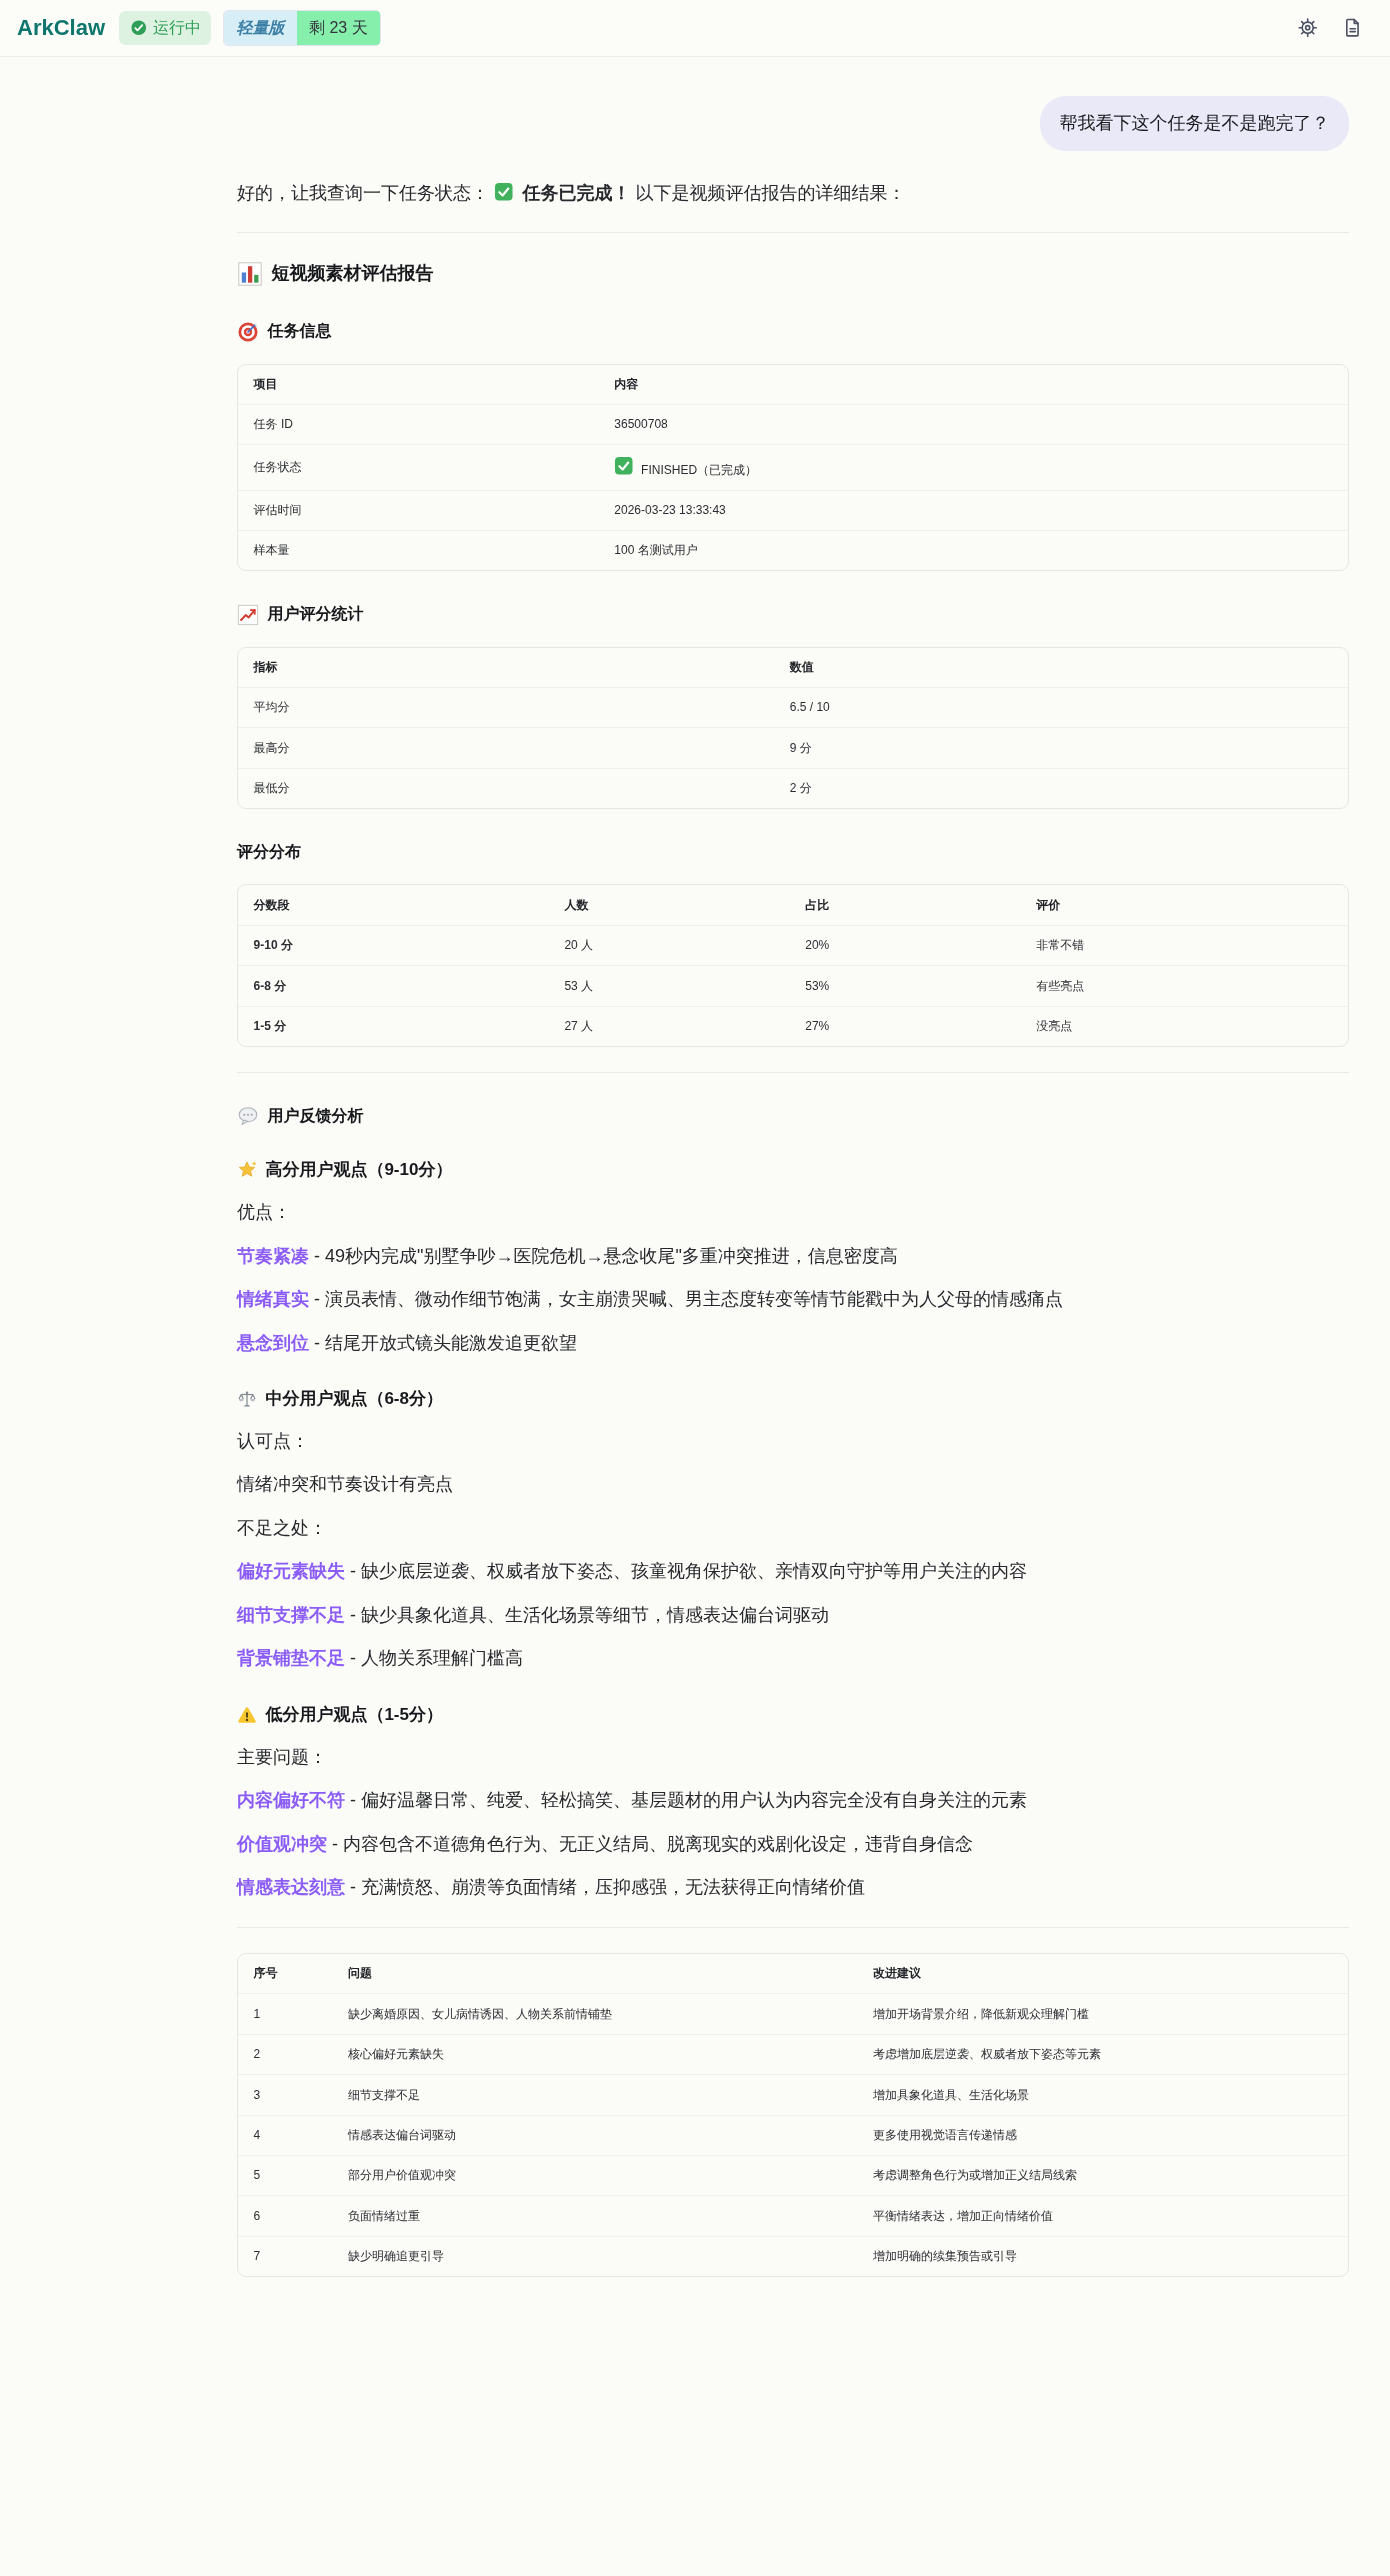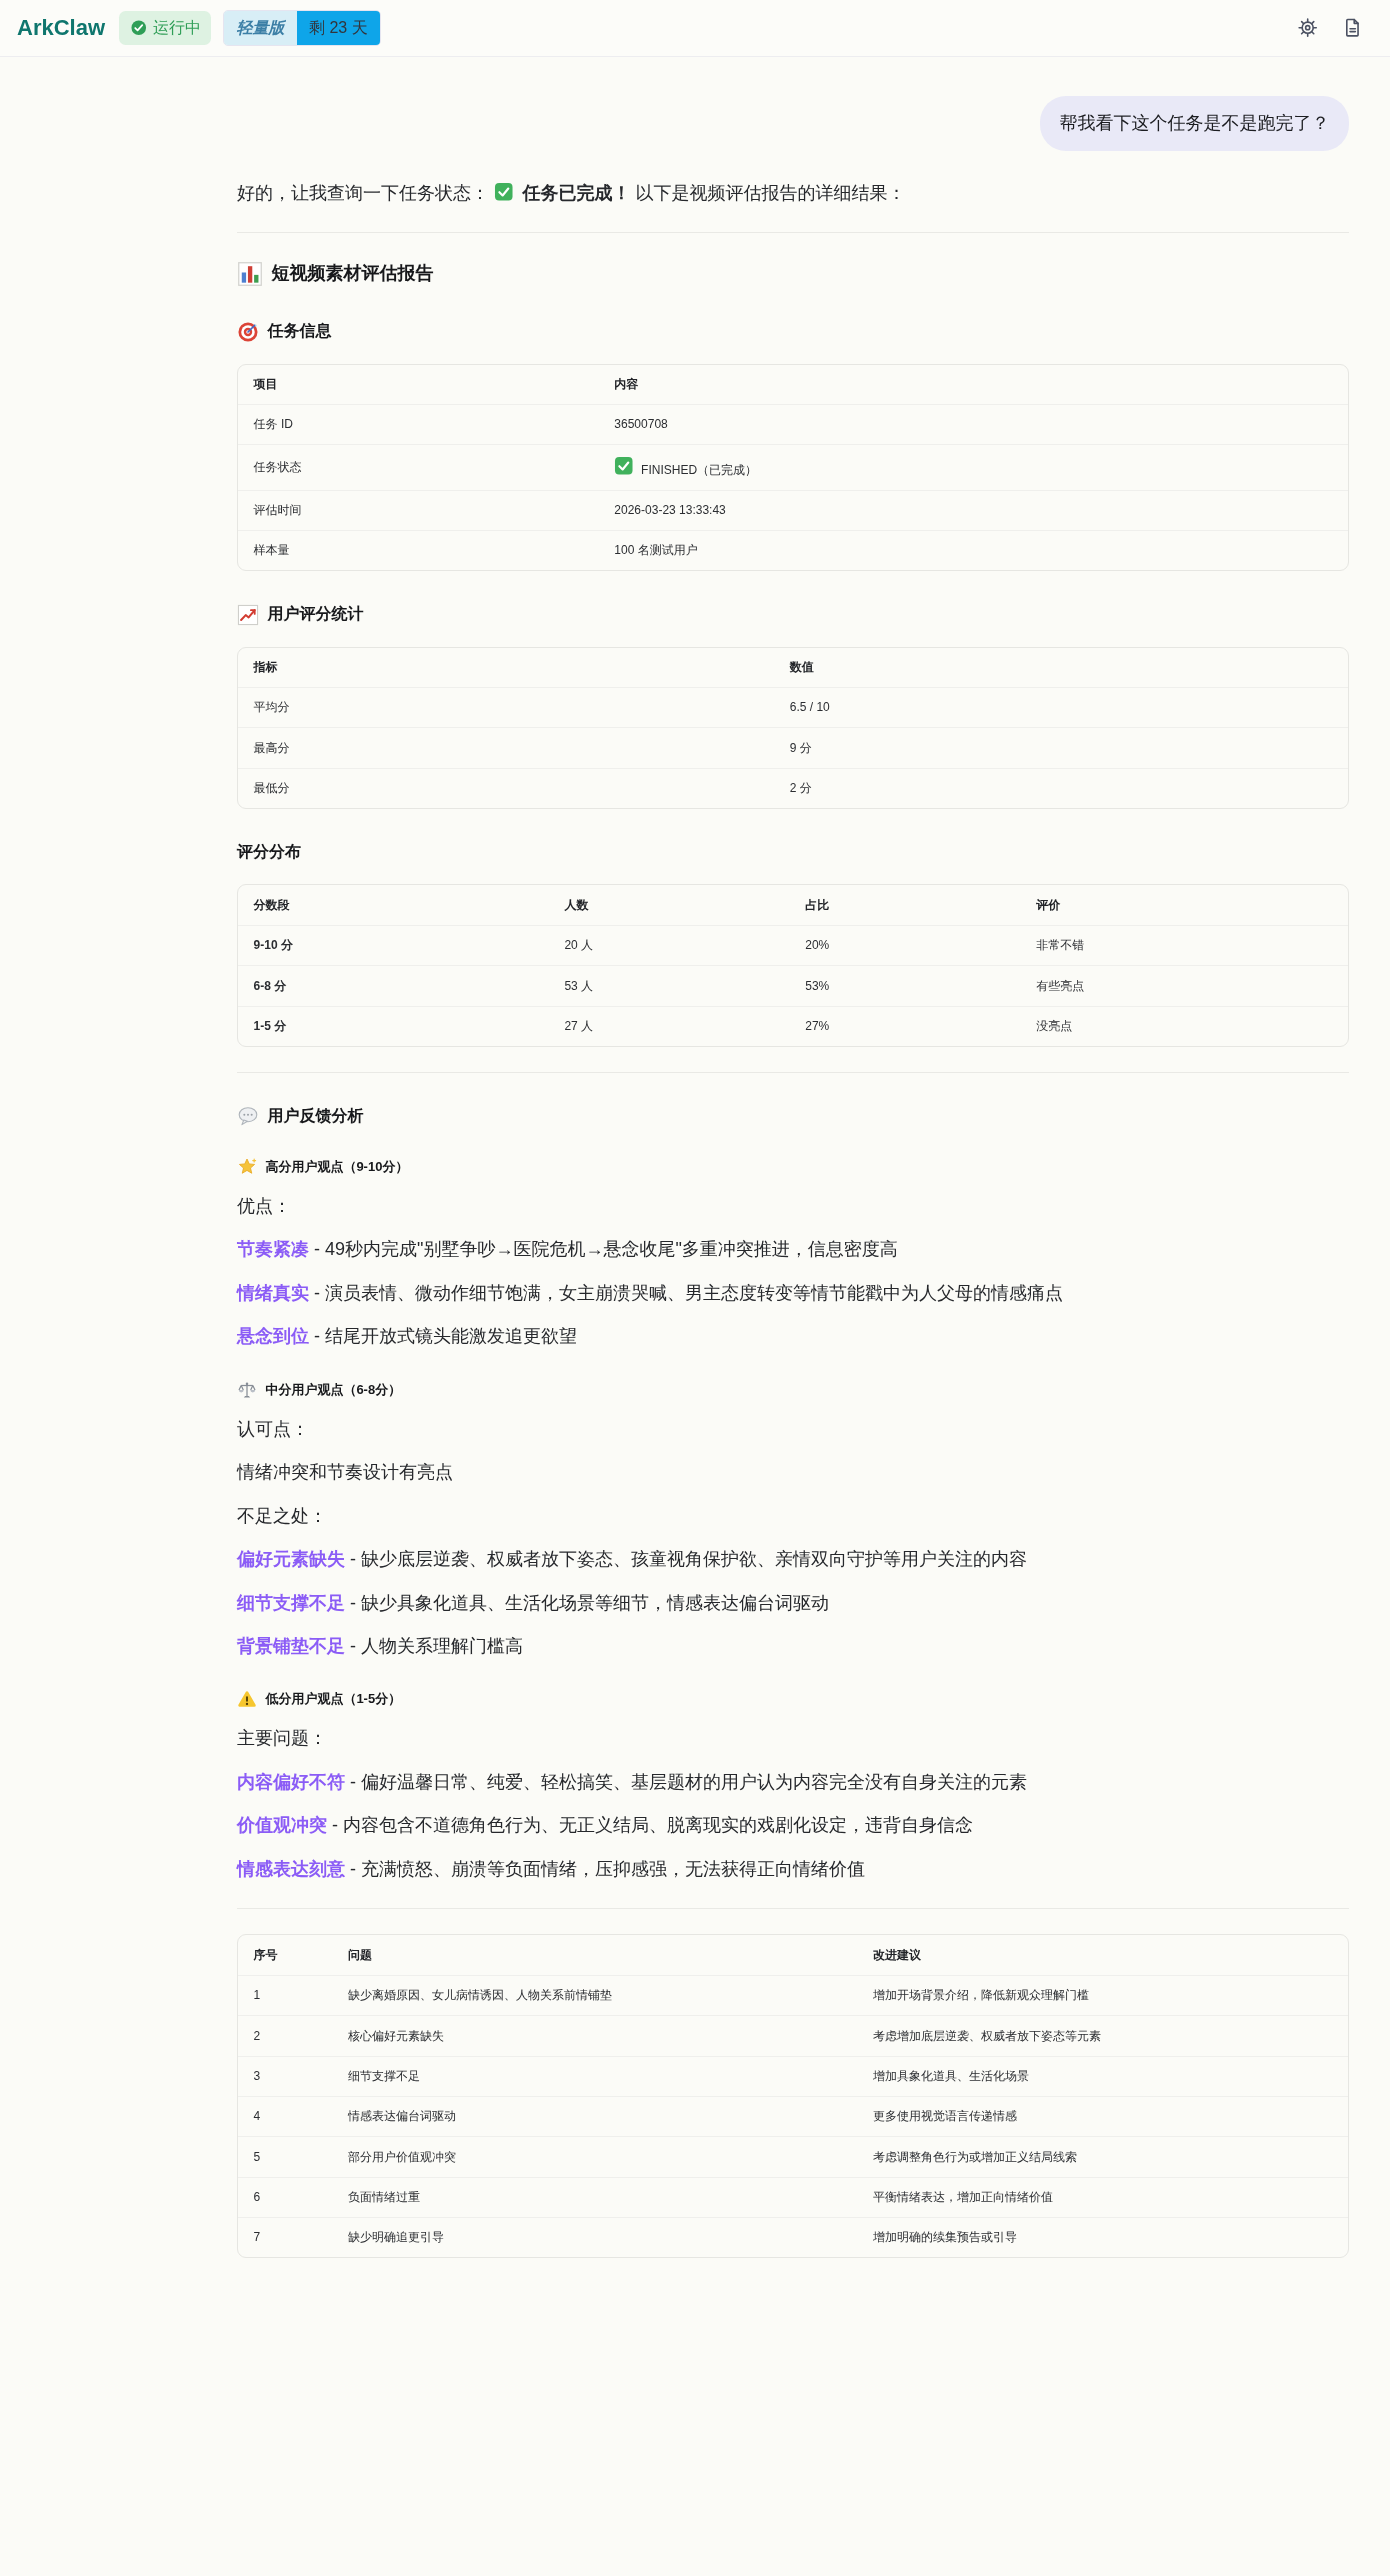--- a/index.html
+++ b/index.html
@@ -24,38 +24,38 @@
     display:inline-flex;align-items:center;gap:5.8px;
     background:#def2e2;color:#2f9e57;font-size:16px;
     padding:4.5px 10.4px;border-radius:6.5px;margin-right:11.7px;
   }
   .badge-green .ico{width:17.5px;height:17.5px;}
   .plan-pill{
     display:inline-flex;align-items:stretch;border:1.3px solid #e5e5f0;
     border-radius:5px;overflow:hidden;font-size:16px;justify-content:space-between;
   }
   .plan-left{background:#d8eef6;color:#3c7fa6;font-style:italic;font-weight:bold;padding:4.5px 12.3px;}
-  .plan-right{background:#0ea5e9;color:#33353c;padding:4.5px 12.3px;}
+  .plan-right{background:#86efac;color:#33353c;padding:4.5px 12.3px;}
   .h-right{display:flex;align-items:center;gap:23px;}
   .h-icon{width:21.4px;height:21.4px;cursor:pointer;display:inline-flex;}
   .h-icon svg{width:100%;height:100%;}
   
   .chat-col{width:1112px;margin-left:237px;padding-bottom:45px;}
   .user-row{display:flex;justify-content:flex-end;margin-top:39px;}
   .user-bubble{
     background:#e9e9f7;border-radius:26px;padding:13.6px 19.5px;
     font-size:18px;color:#1c1d21;max-width:908px;
   }
   .assistant{margin-top:28.5px;}
   .assistant p{margin:15.6px 0;}
   hr{border:none;border-top:1.3px solid #e9e9e5;margin:25px 0;}
   h2,h3,h4{display:flex;align-items:center;gap:8.4px;color:#17181b;font-weight:bold;}
   h2{font-size:18px;margin:27px 0 18px;}
   h3{font-size:16px;margin:31px 0 17px;}
-  h4{font-size:13px;margin:28.5px 0 15.6px;}
+  h4{font-size:17px;margin:28.5px 0 15.6px;}
   .ico{display:inline-flex;vertical-align:-0.14em;}
   .ico svg{width:100%;height:100%;}
   .ico-h2{width:26px;height:26px;}
   .ico-h3{width:22px;height:22px;}
   .ico-h4{width:20px;height:20px;}
   .ico-inline{width:19.5px;height:19.5px;margin:0 3.9px -2.6px 0;}
   
   table{
     width:100%;border-collapse:separate;border-spacing:0;
     border:1.3px solid #e6e6e2;border-radius:9px;

